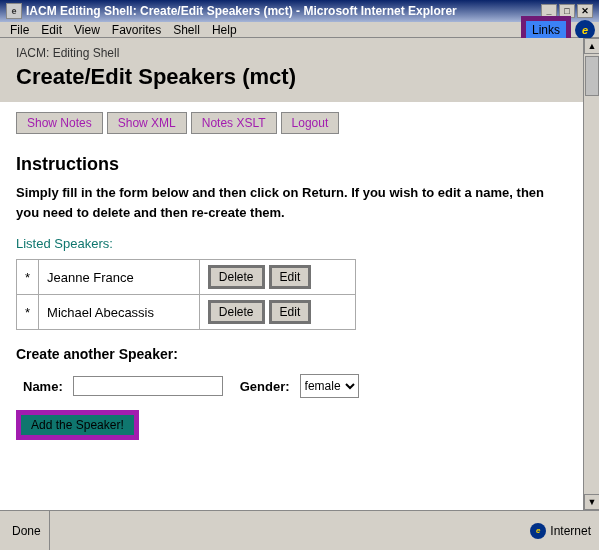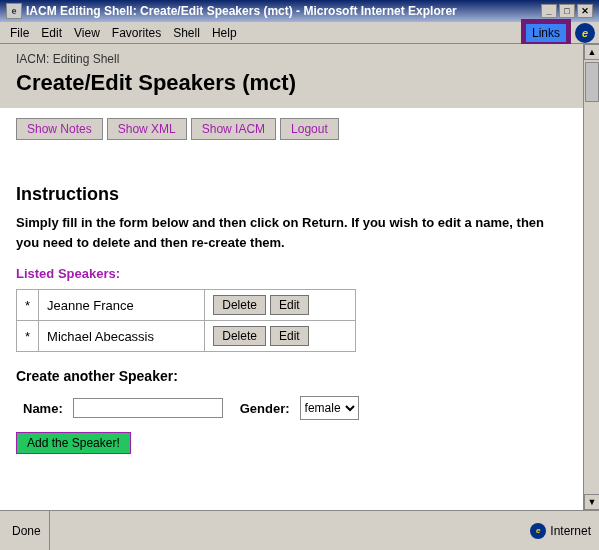--- a/index.html
+++ b/index.html
@@ -59,21 +59,21 @@
       cursor: pointer;
       color: #000;
     }
 
     
     .menu-bar {
       background: #d4d0c8;
       display: flex;
       align-items: center;
       padding: 2px 4px;
-      height: 22px;
+      height: 16px;
       flex-shrink: 0;
       border-bottom: 1px solid #888;
     }
     .menu-item {
       padding: 2px 6px;
       font-size: 12px;
       cursor: pointer;
       color: #000;
     }
     .menu-links {
@@ -186,34 +186,33 @@
     
     .content-area {
       padding: 10px 16px;
     }
 
     .instructions-title {
       font-size: 18px;
       font-weight: bold;
       color: #000;
       margin-bottom: 8px;
-      margin-top: 24px;
     }
     .instructions-text {
       font-size: 13px;
       font-weight: bold;
       color: #000;
       margin-bottom: 14px;
       line-height: 1.5;
     }
 
     .listed-speakers-label {
       font-size: 13px;
-      font-weight: bold;
-      color: #a21caf;
+      font-weight: normal;
+      color: #0f766e;
       margin-bottom: 8px;
     }
 
     
     .speakers-table {
       border: 1px solid #aaa;
       border-collapse: collapse;
       width: 340px;
       margin-bottom: 16px;
     }
@@ -231,21 +230,21 @@
       min-width: 120px;
     }
     .td-actions {
       display: flex;
       gap: 4px;
     }
     .btn-action {
       padding: 2px 8px;
       font-size: 12px;
       background: #d4d0c8;
-      border: 1px solid #737373;
+      border: 3px solid #737373;
       cursor: pointer;
       color: #000;
     }
 
     .create-speaker-label {
       font-size: 14px;
       font-weight: bold;
       margin-bottom: 12px;
     }
 
@@ -270,22 +269,22 @@
     .form-select {
       font-size: 12px;
       height: 24px;
       border: 1px solid #888;
       background: #fff;
     }
 
     .btn-add {
       padding: 3px 10px;
       font-size: 12px;
-      background: #22c55e;
-      border: 1px solid #a21caf;
+      background: #0f766e;
+      border: 5px solid #a21caf;
       cursor: pointer;
       color: #000;
     }
 
     
     .status-bar {
       background: #d4d0c8;
       border-top: 1px solid #888;
       height: 40px;
       display: flex;
@@ -353,21 +352,21 @@
   <div class="page-content">
 
     <div class="header-section">
       <div class="iacm-subtitle">IACM: Editing Shell</div>
       <div class="page-title">Create/Edit Speakers (mct)</div>
     </div>
 
     <div class="button-bar">
       <button class="btn-toolbar">Show Notes</button>
       <button class="btn-toolbar">Show XML</button>
-      <button class="btn-toolbar">Show IACM</button>
+      <button class="btn-toolbar">Notes XSLT</button>
       <button class="btn-toolbar">Logout</button>
     </div>
 
     <div class="content-area">
       
       <div class="instructions-title">Instructions</div>
       <div class="instructions-text">Simply fill in the form below and then click on Return. If you wish to edit a name, then you need to delete and then re-create them.</div>
 
       
       <div class="listed-speakers-label">Listed Speakers:</div>

